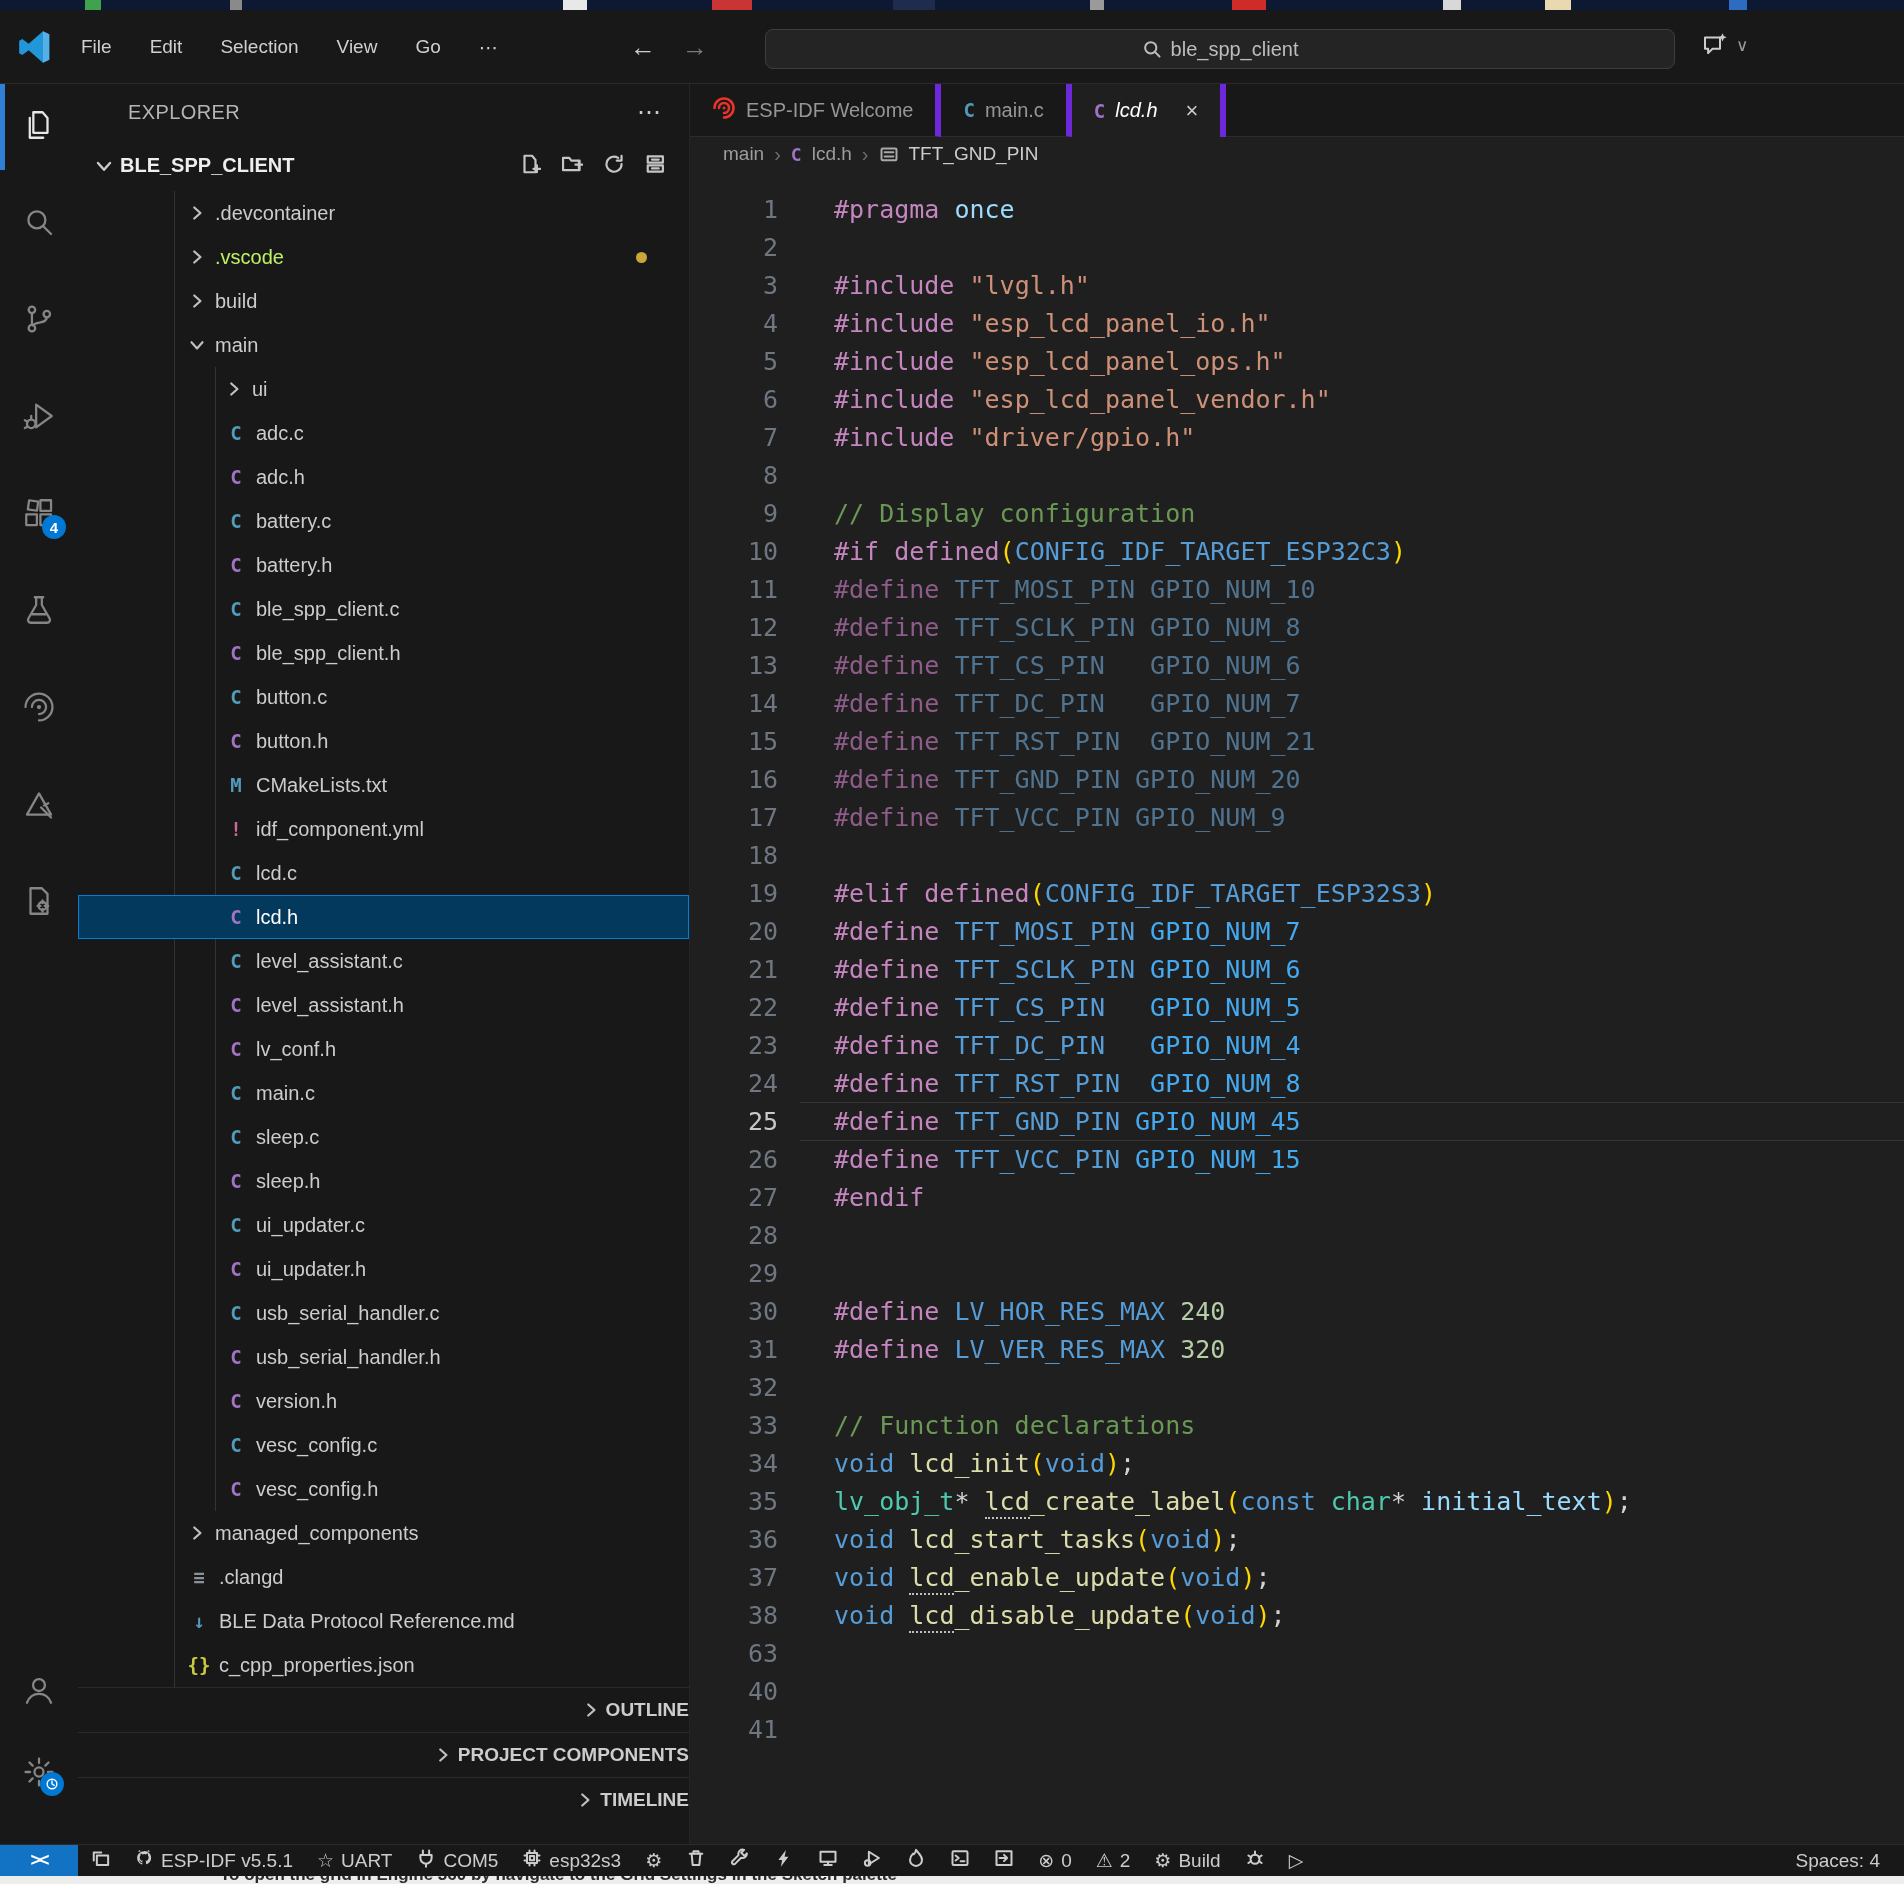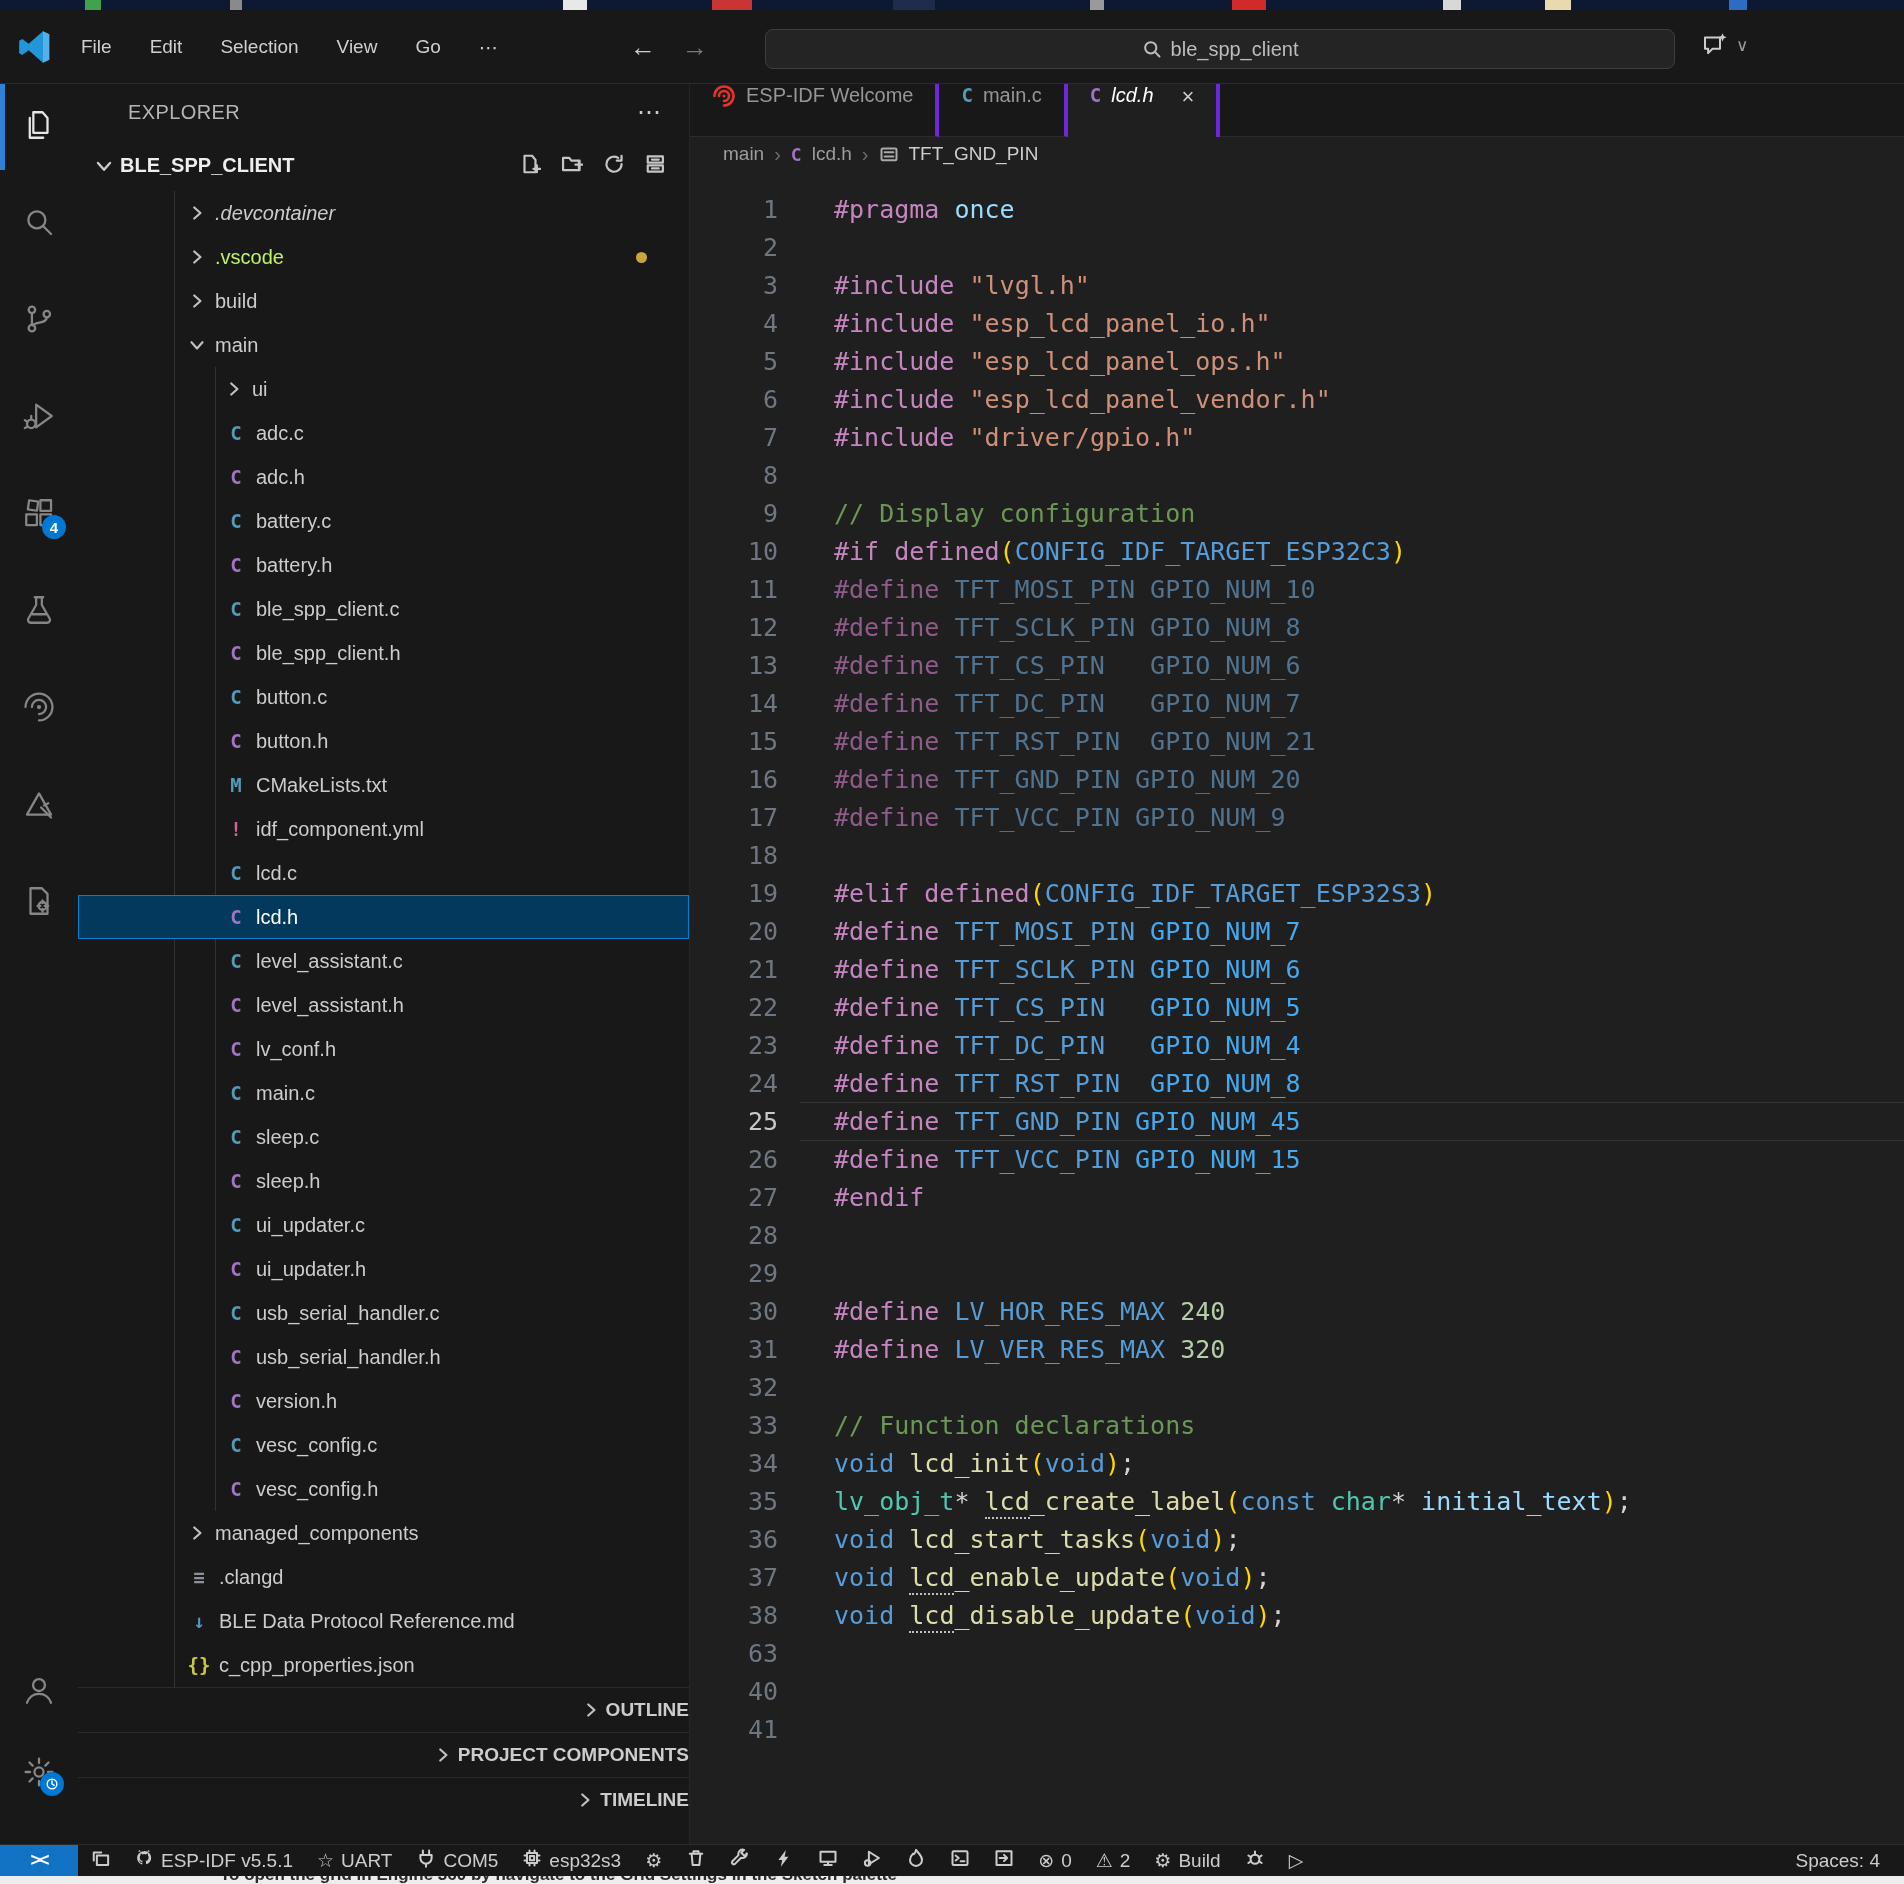--- a/index.html
+++ b/index.html
@@ -48,22 +48,22 @@
   .trow .lbl { margin-left:7px; white-space:nowrap; }
   .trow.selected { background:#04395e; outline:1px solid #007fd4; outline-offset:-1px; }
   .trow .dot-badge { position:absolute; right:42px; top:17px; width:11px; height:11px; border-radius:50%; background:#c9a63c; }
   .sb-section { height:45px; border-top:1px solid #2b2b2b; display:flex; align-items:center; padding-left:12px; color:#cccccc;justify-content:flex-end; }
   .sb-section .chev { width:22px; height:22px; color:#c0c0c0; }
   .sb-section .lbl { font-weight:bold; font-size:19px; margin-left:4px; }
 
   
   #editor { position:absolute; left:690px; top:84px; width:1214px; height:1760px; background:#1f1f1f; }
   #tabbar { position:absolute; left:0; top:0; width:1214px; height:53px; background:#181818; display:flex; }
-  .tab { height:53px; display:flex; padding:0 22px; gap:10px; font-size:20px; color:#969696;
-         border-right:4px solid #6d28d9; border-bottom:1px solid #2b2b2b; background:#181818; }
+  .tab { height:53px; display:flex; align-items:center; padding:0 22px; gap:10px; font-size:20px; color:#969696;
+         border-right:6px solid #6d28d9; border-bottom:1px solid #2b2b2b; background:#181818; }
   .tab .ficon { font-weight:bold; font-size:19px; font-family:"DejaVu Sans Mono", monospace; }
   .tab.active { background:#1f1f1f; color:#ffffff; border-bottom:none; }
   .tab.active .tab-label { font-style:italic; }
   .tab .close { margin-left:18px; font-size:22px; color:#cccccc; }
   #tab-filler { flex:1 1 auto; border-bottom:1px solid #2b2b2b; background:#181818; }
   #breadcrumb { position:absolute; left:0; top:53px; width:1214px; height:34px; display:flex; align-items:center; padding-left:33px;
                 gap:10px; font-size:19px; color:#9d9d9d; background:#1f1f1f; }
   #breadcrumb .sep { color:#6e6e6e; font-size:20px; }
   #breadcrumb .ficon { font-weight:bold; font-family:"DejaVu Sans Mono", monospace; font-size:18px; }
   #breadcrumb .sym-ic { width:20px; height:20px; color:#aaaaaa; }
@@ -260,21 +260,21 @@
           <span><svg class="lineart" viewBox="0 0 16 16" style="width: 22px; height: 22px;">
               <rect x="2" y="2.5" width="11" height="4.5"></rect>
               <rect x="2" y="9" width="11" height="4.5"></rect>
               <path d="M5 4.8h5M5 11.2h5"></path>
             </svg></span>
         </span>
     </div>
     <div id="tree">
       <div class="guide" style="left: 96px; top: 0px; height: 1496px;"></div>
       <div class="guide" style="left: 137px; top: 176px; height: 1144px;"></div>
-    <div class="trow" style="padding-left: 108px; font-style: italic;">
+    <div class="trow" style="padding-left: 108px;">
           <span class="chev"><svg class="lineart" viewBox="0 0 16 16">
               <path d="M6 4l4.5 4L6 12"></path>
             </svg></span>
           <span class="lbl">.devcontainer</span>
         </div>
         <div class="trow" style="padding-left: 108px;">
           <span class="chev"><svg class="lineart" viewBox="0 0 16 16">
               <path d="M6 4l4.5 4L6 12"></path>
             </svg></span>
           <span class="lbl" style="color: #bef264;">.vscode</span>

